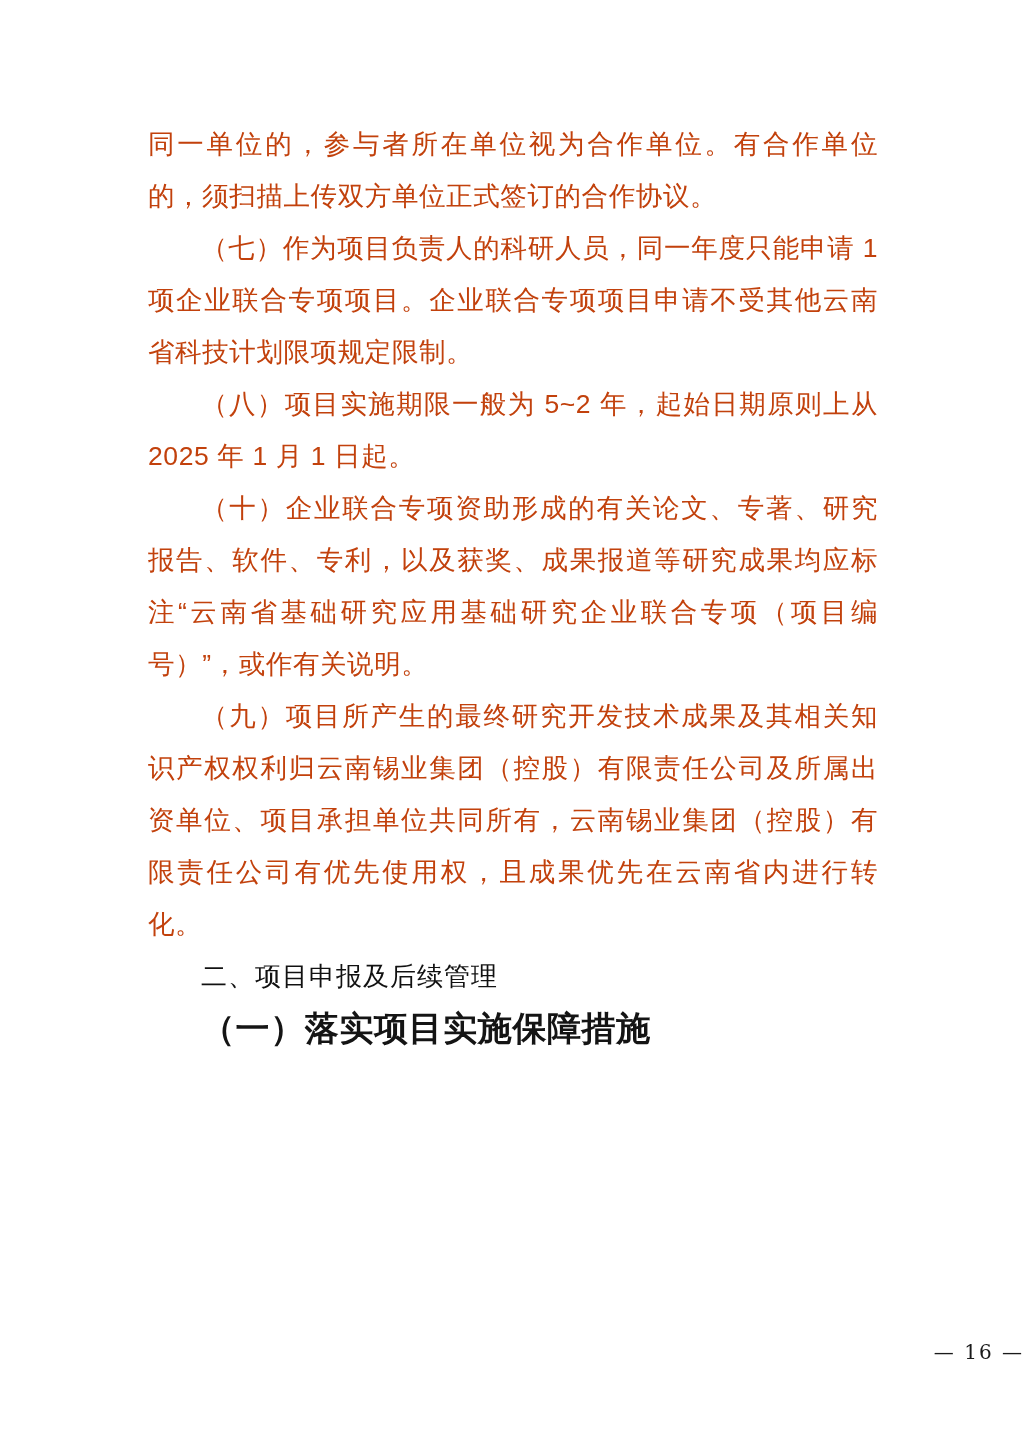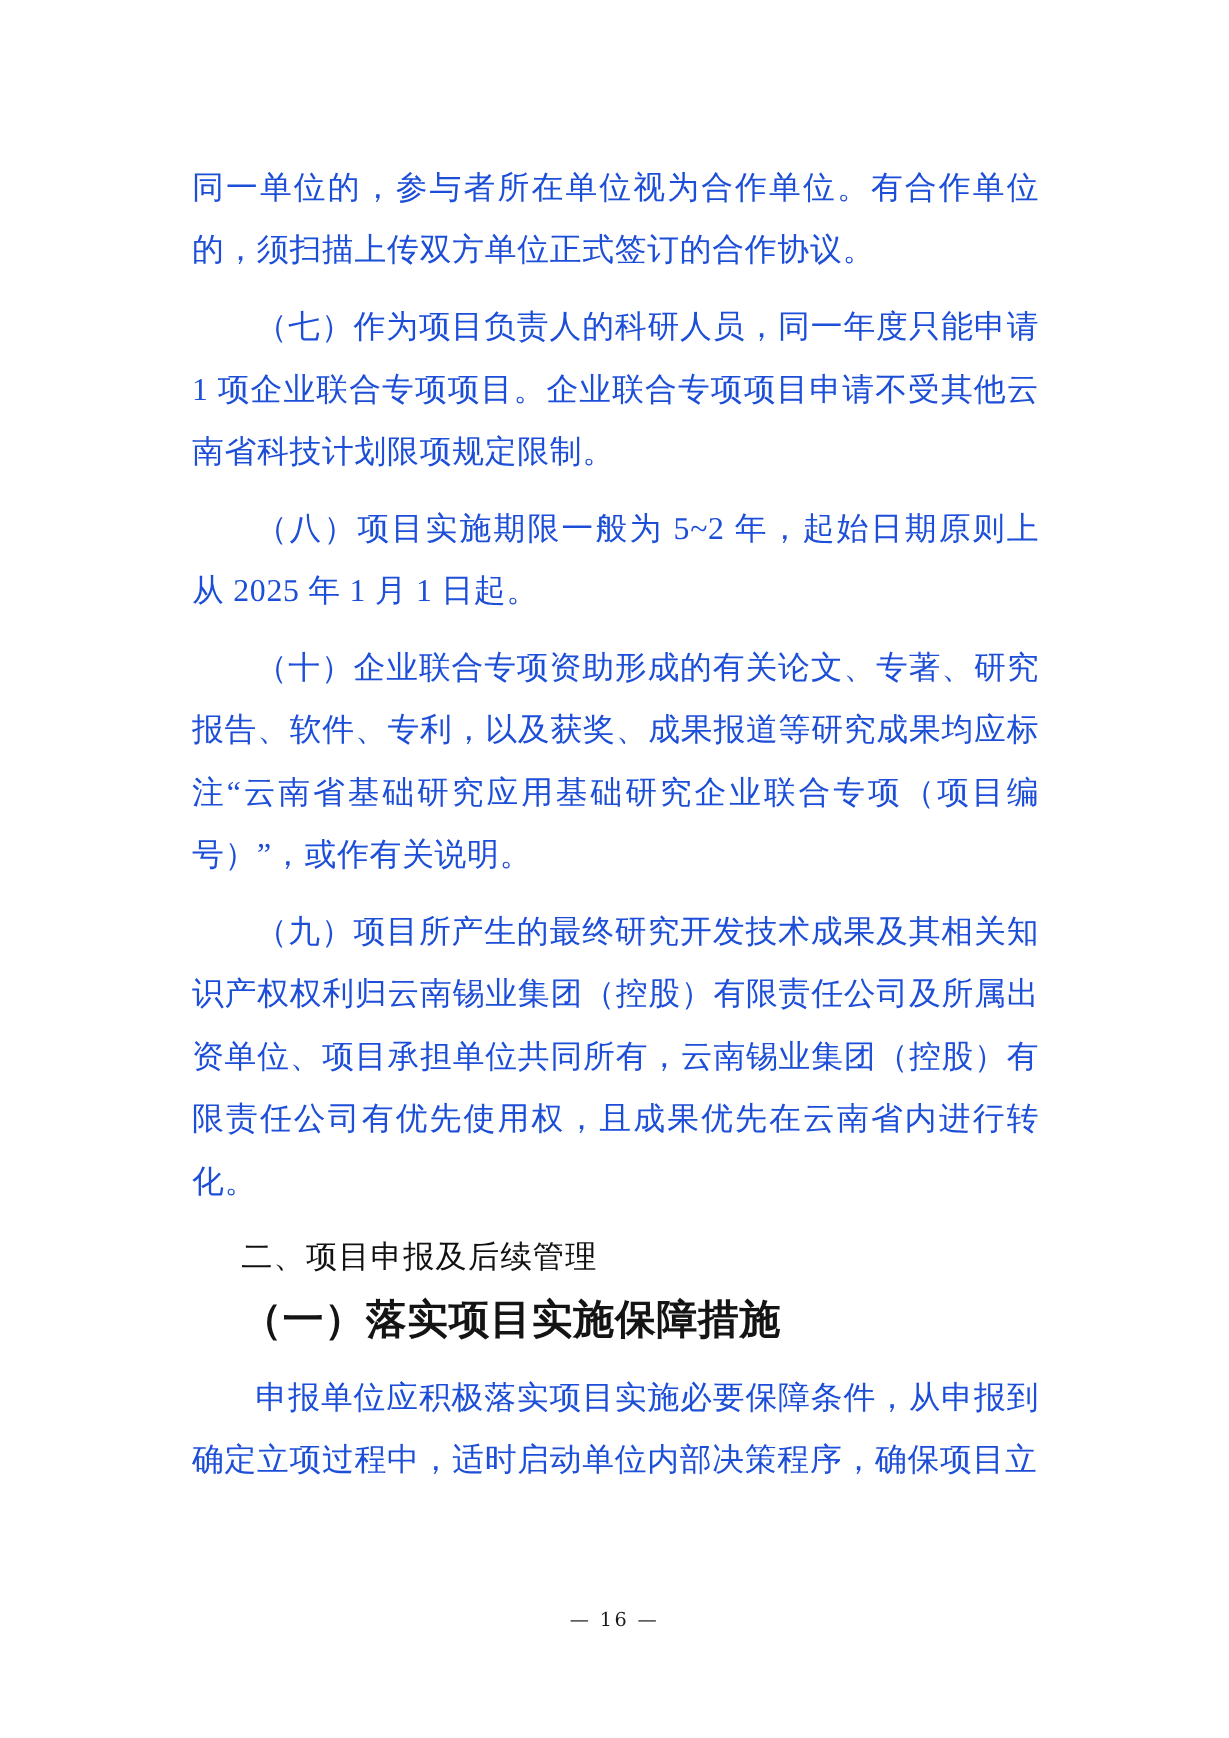--- a/index.html
+++ b/index.html
@@ -18,27 +18,27 @@
     box-sizing: border-box;
     overflow: hidden;
   }
   .content {
     position: absolute;
     left: 148px;
     top: 118px;
     width: 730px;
   }
   .para {
-    font-family: Liberation Serif, serif;
+    font-family: Liberation Sans, sans-serif;
     font-size: 26.5px;
     line-height: 52px;
-    color: #1d4ed8;
+    color: #c2410c;
     text-align: justify;
     text-justify: inter-ideograph;
-    margin: 12px;
+    margin: 0;
     letter-spacing: 0.6px;
   }
   .indent {
     text-indent: 53px;
   }
   .heading {
     font-family: "DejaVu Sans", "Liberation Sans", sans-serif;
     font-size: 26px;
     font-weight: normal;
     line-height: 52px;
@@ -55,23 +55,23 @@
     color: #141414;
     margin: 0;
     text-indent: 53px;
     letter-spacing: 0.6px;
   }
   .footer {
     position: absolute;
     left: 0;
     right: 0;
     top: 1340px;
-    text-align: center;
+    text-align: right;
     font-family: "DejaVu Serif", "Liberation Serif", serif;
-    font-size: 16px;
+    font-size: 20px;
     color: #1a1a1a;
     letter-spacing: 2px;
   }
 </style>
 </head>
 <body>
 
 <div class="page">
 
   <div class="content">
@@ -84,19 +84,18 @@
     <p class="para indent">（八）项目实施期限一般为 5~2 年，起始日期原则上从 2025 年 1 月 1 日起。</p>
 
     <p class="para indent">（十）企业联合专项资助形成的有关论文、专著、研究报告、软件、专利，以及获奖、成果报道等研究成果均应标注“云南省基础研究应用基础研究企业联合专项（项目编号）”，或作有关说明。</p>
 
     <p class="para indent">（九）项目所产生的最终研究开发技术成果及其相关知识产权权利归云南锡业集团（控股）有限责任公司及所属出资单位、项目承担单位共同所有，云南锡业集团（控股）有限责任公司有优先使用权，且成果优先在云南省内进行转化。</p>
 
     <h2 class="heading">二、项目申报及后续管理</h2>
 
     <h3 class="subheading">（一）落实项目实施保障措施</h3>
 
-    <p class="para indent">申报单位应积极落实项目实施必要保障条件，从申报到确定立项过程中，适时启动单位内部决策程序，确保项目立</p>
 
   </div>
 
   <div class="footer">— 16 —</div>
 
 </div>
 
 </body></html>

